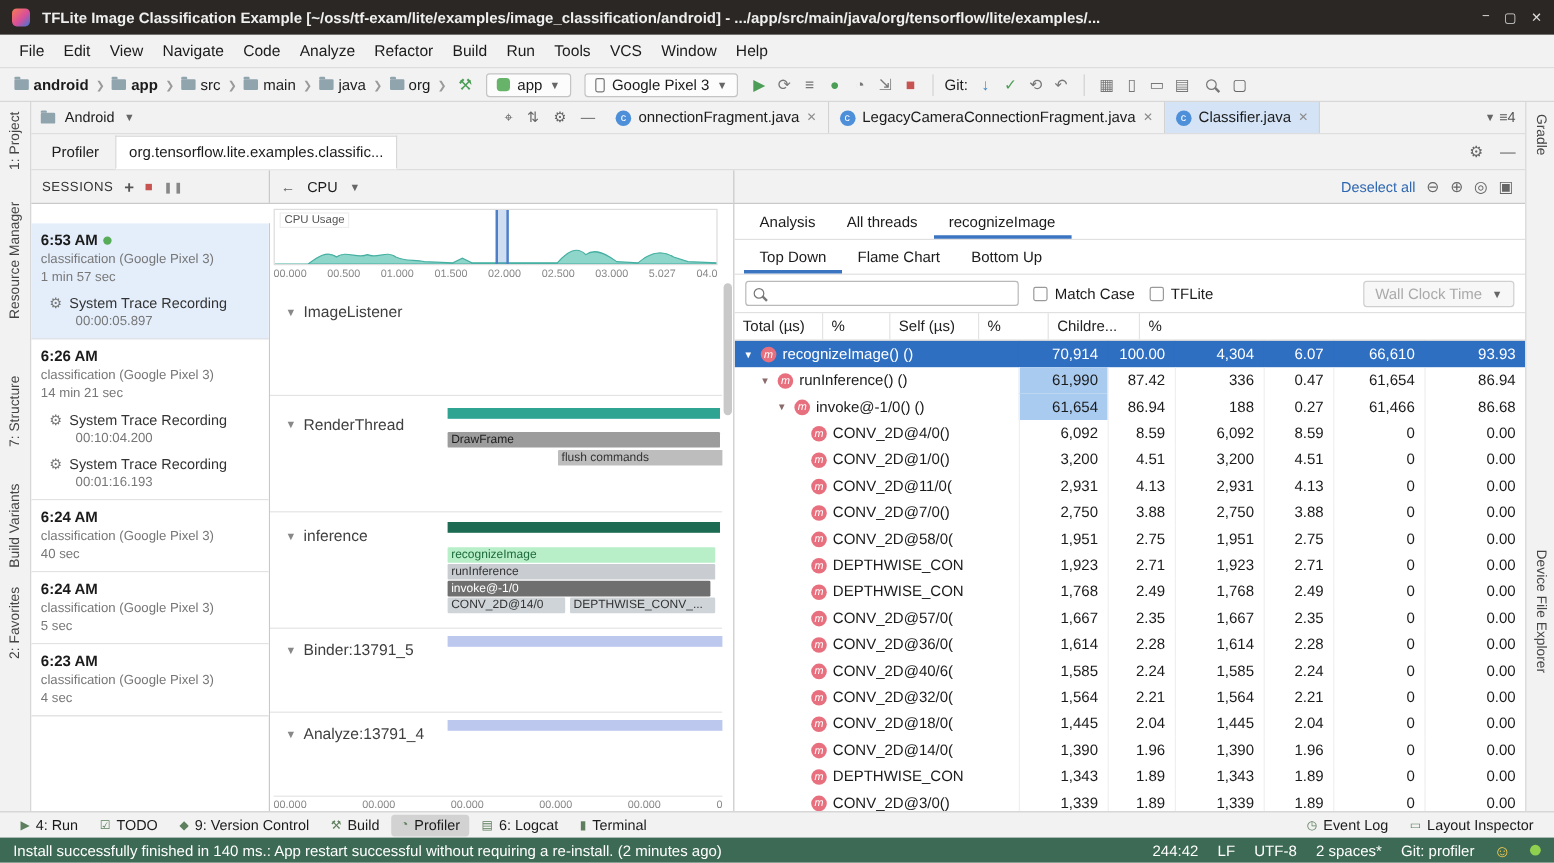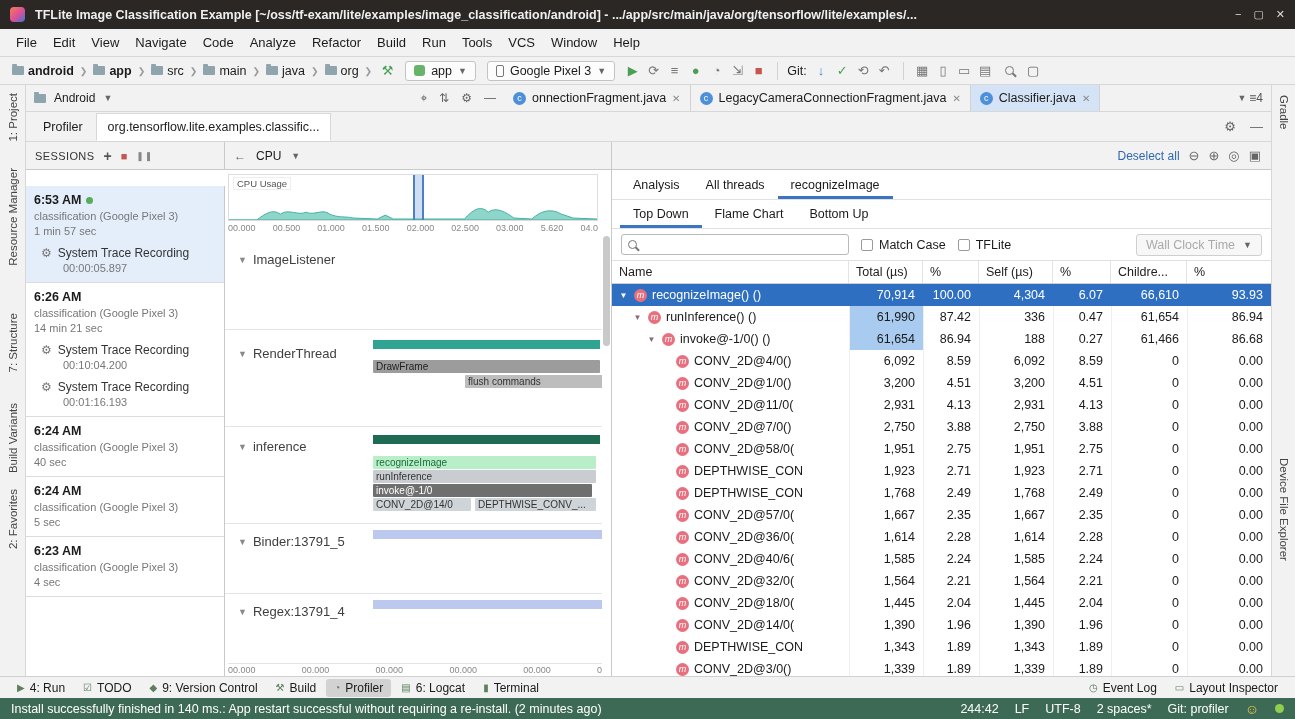--- a/index.html
+++ b/index.html
@@ -389,21 +389,21 @@
         <div class="sel-band"></div>
       </div>
       <div class="axis-top" id="axis-top">
           <span>00.000</span>
           <span>00.500</span>
           <span>01.000</span>
           <span>01.500</span>
           <span>02.000</span>
           <span>02.500</span>
           <span>03.000</span>
-          <span>5.620</span>
+          <span>5.027</span>
           <span>04.0</span>
         </div>
 
       <div class="tracks">
         <div class="track" id="tr-img" style="height:94px;">
           <div class="track-label" style="top:16px;">
             <span class="tcaret">▼</span>
             <span>ImageListener</span>
           </div>
           <div class="bars"></div>
@@ -438,21 +438,21 @@
             <span class="tcaret">▼</span>
             <span>Binder:13791_5</span>
           </div>
           <div class="bars">
               <div class="mainbar"></div>
             </div>
         </div>
         <div class="track" id="tr-b4" style="height:66px; border-bottom:none;">
           <div class="track-label" style="top:10px;">
             <span class="tcaret">▼</span>
-            <span>Regex:13791_4</span>
+            <span>Analyze:13791_4</span>
           </div>
           <div class="bars">
               <div class="mainbar"></div>
             </div>
         </div>
       </div>
 
       <div class="axis-bottom" id="axis-bottom">
           <span>00.000</span>
           <span>00.000</span>
@@ -487,21 +487,20 @@
         <div class="chk">
           <span class="box"></span>
           <span>TFLite</span>
         </div>
         <div class="clock-dd">
           <span>Wall Clock Time</span>
           <span class="caret">▼</span>
         </div>
       </div>
       <div class="table-head" id="thead">
-          <div class="th th-name">Name</div>
           <div class="th" style="width: 74px;">Total (µs)</div>
           <div class="th" style="width: 56px;">%</div>
           <div class="th" style="width: 74px;">Self (µs)</div>
           <div class="th" style="width: 58px;">%</div>
           <div class="th" style="width: 76px;">Childre...</div>
           <div class="th" style="width: 84px; border-right: none;">%</div>
         </div>
       <div class="tbody" id="tbody">
           <div class="trow sel">
             <div class="td-name" style="padding-left: 6px;">

